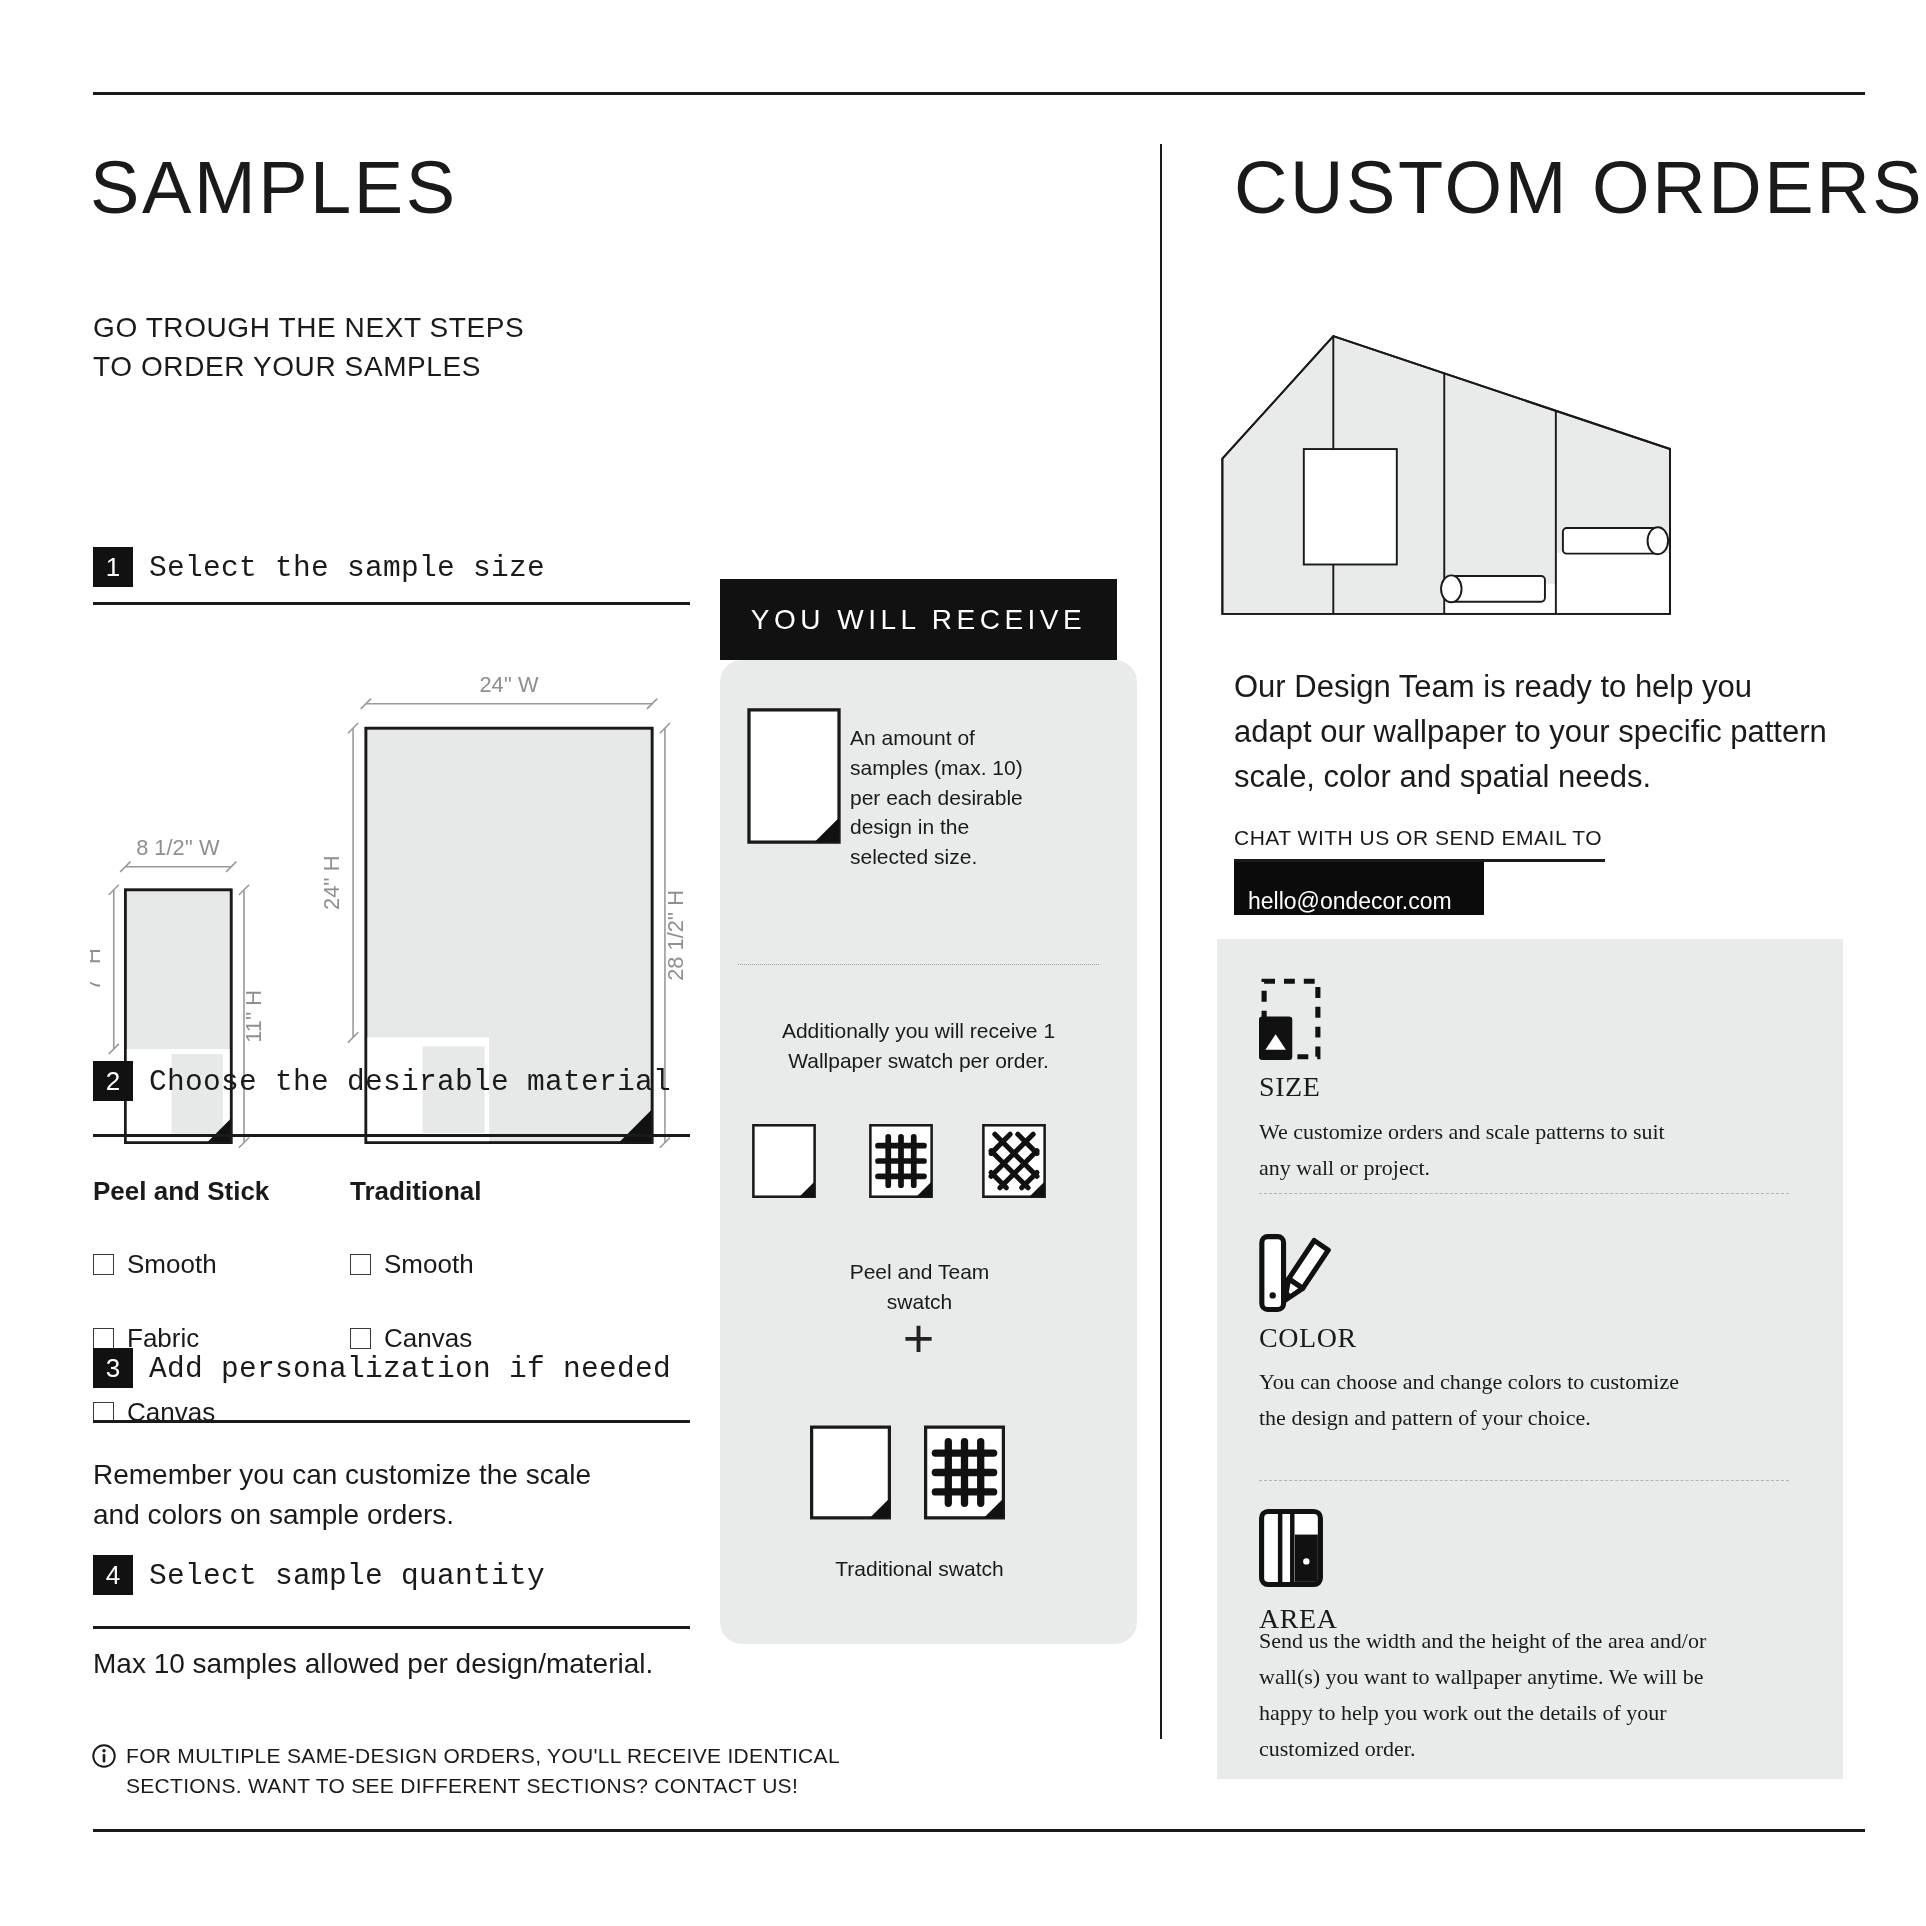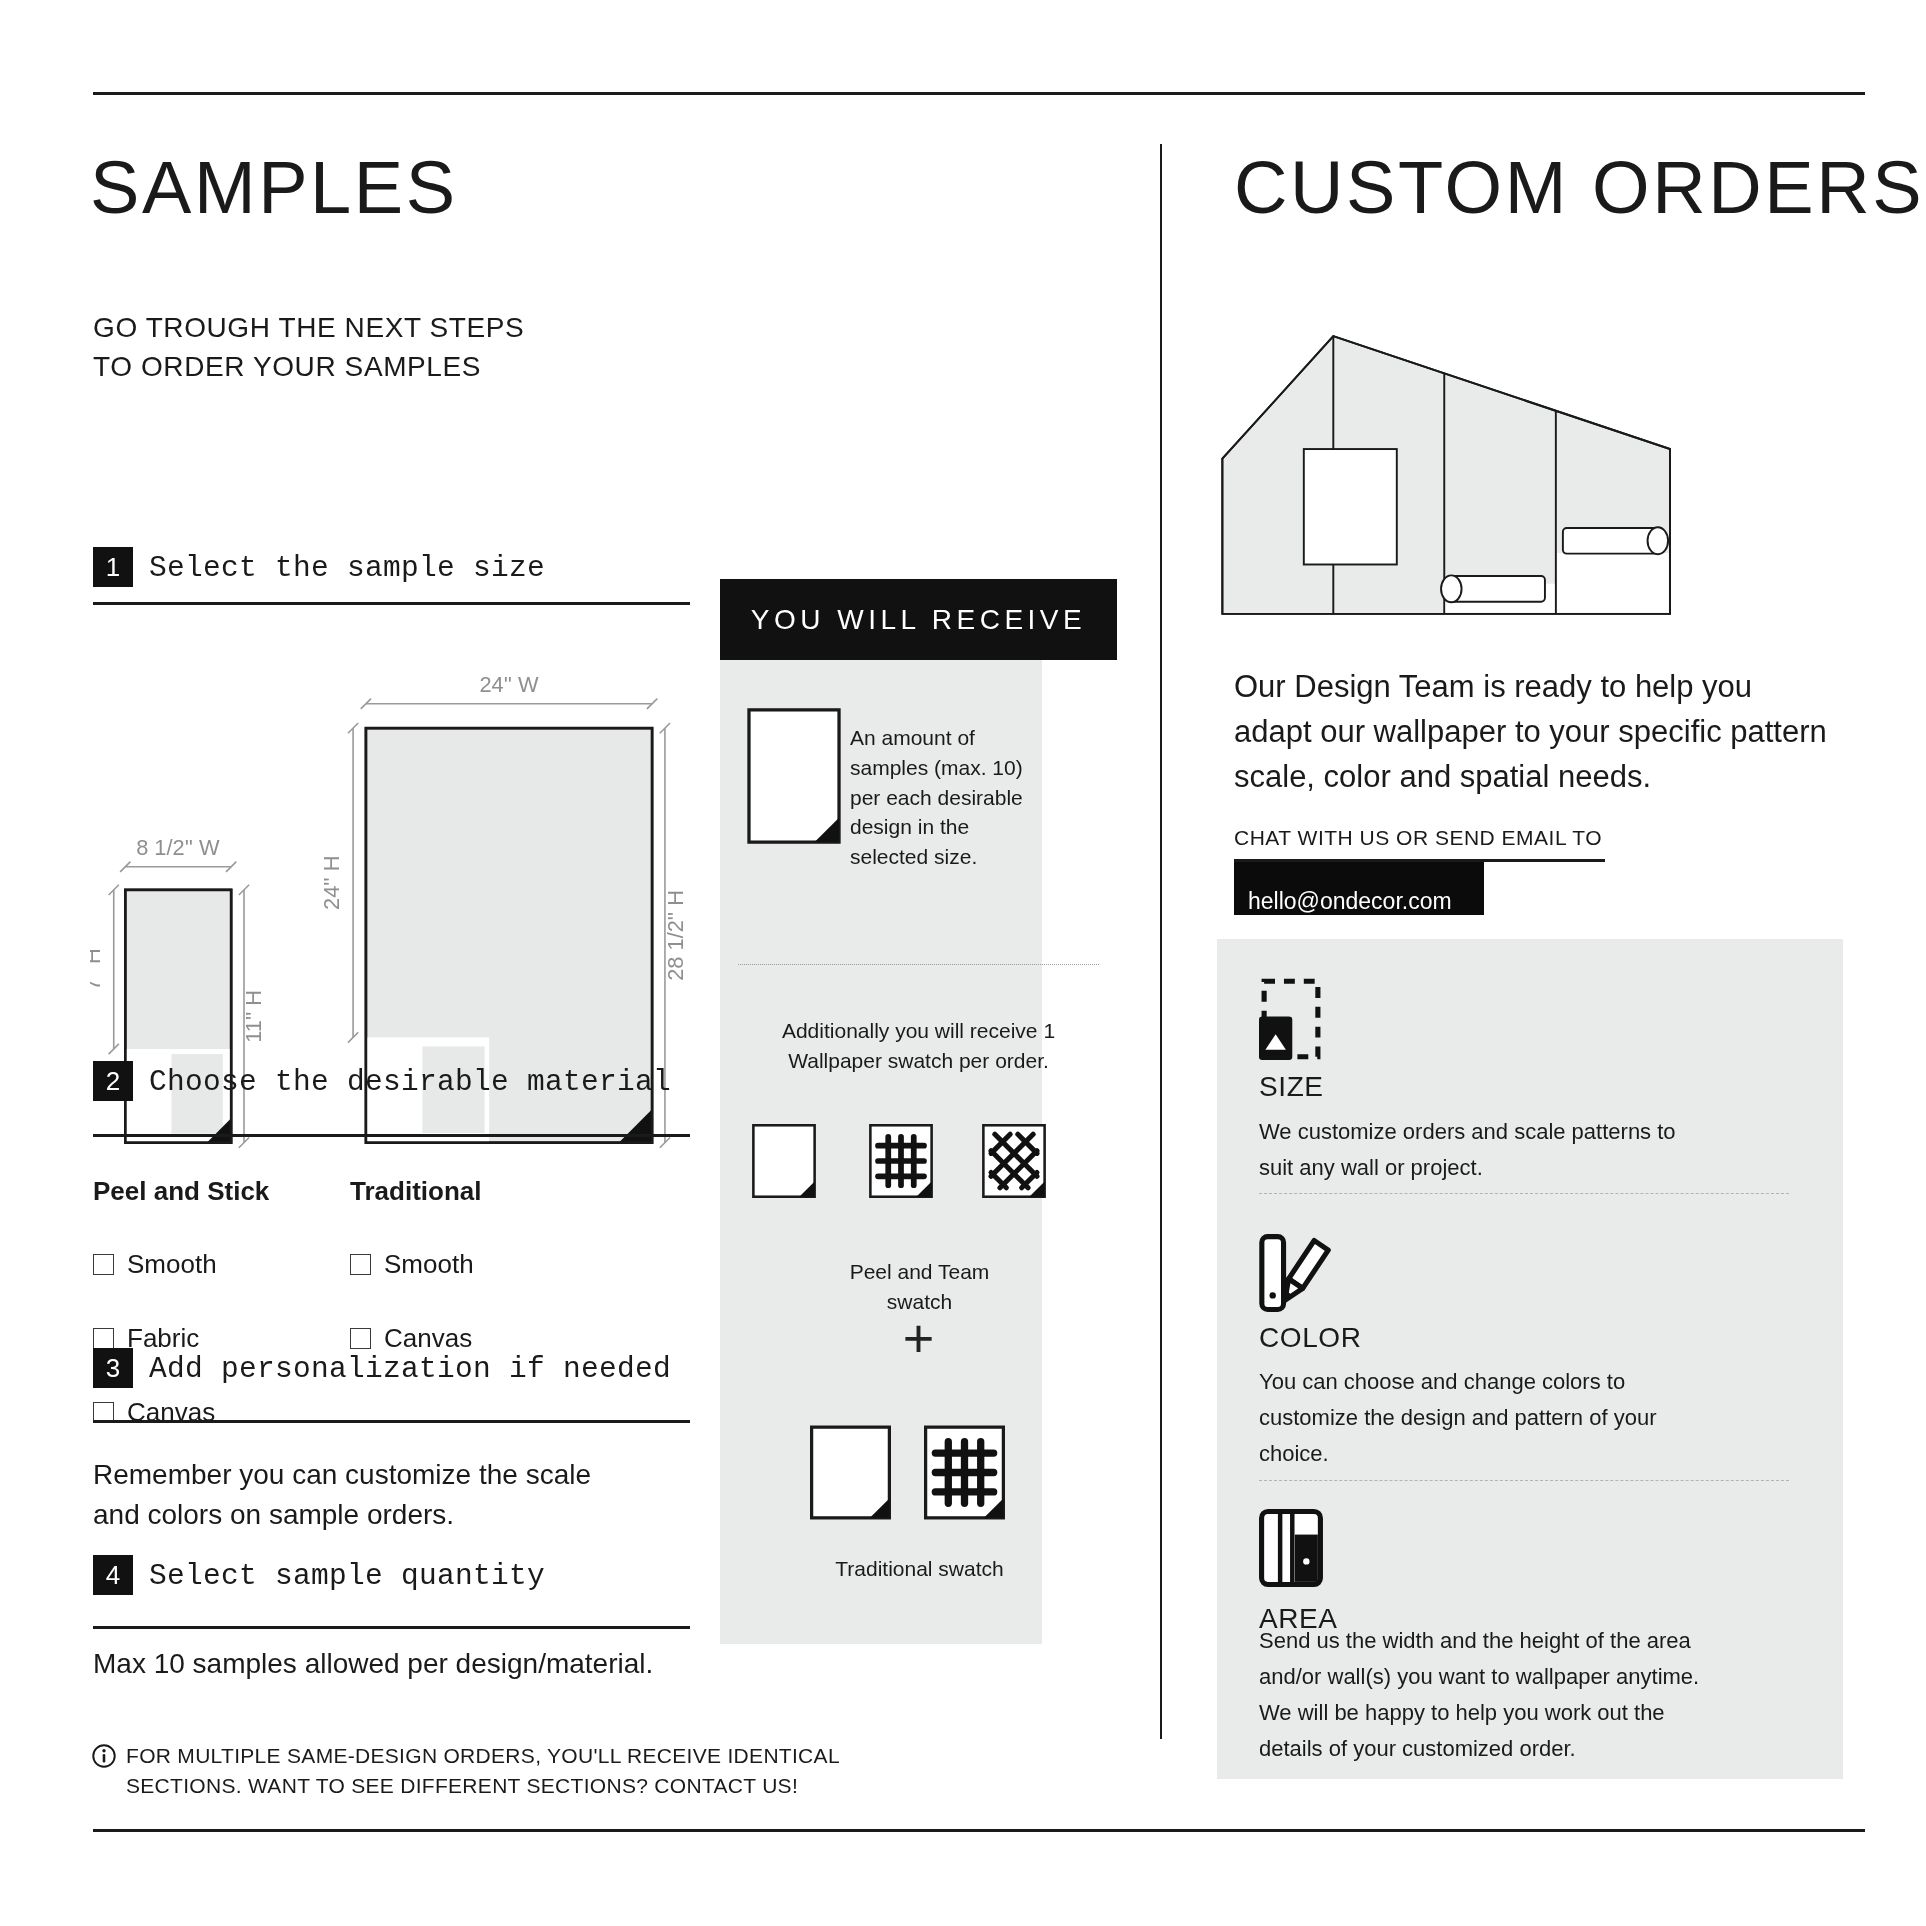--- a/index.html
+++ b/index.html
@@ -137,21 +137,21 @@
   <svg class="abs" style="left:91px;top:1743px;" width="26" height="26" viewBox="0 0 40 40">
     <circle cx="20" cy="20" r="16.5" fill="none" stroke="#1a1a1a" stroke-width="3"></circle>
     <circle cx="20" cy="12" r="2.6" fill="#1a1a1a"></circle>
     <rect x="18" y="17" width="4" height="13" rx="2" fill="#1a1a1a"></rect>
   </svg>
   <div class="abs foot-caps" style="left:126px;top:1741px;">FOR MULTIPLE SAME-DESIGN ORDERS, YOU'LL RECEIVE IDENTICAL</div>
   <div class="abs foot-caps" style="left:126px;top:1771px;">SECTIONS. WANT TO SEE DIFFERENT SECTIONS? CONTACT US!</div>
 
   <div class="receive-bar" style="left:720px;top:579px;width:397px;height:81px;">YOU WILL RECEIVE</div>
 
-  <div class="gray-panel" style="left:720px;top:660px;width:322px;height:984px;">
+  <div class="gray-panel" style="left:720px;top:660px;width:417px;height:984px;border-radius:22px;">
 
     <svg class="abs" style="left:27px;top:48px;" width="94" height="136" viewBox="0 0 100 145">
       <rect x="2" y="2" width="96" height="141" fill="#ffffff" stroke="#1a1a1a" stroke-width="3.5"></rect>
       <polygon points="98,143 72,143 98,117" fill="#111"></polygon>
     </svg>
     <div class="abs mid-text" style="left:130px;top:63px;width:186px;">An amount of samples (max. 10) per each desirable design in the selected size.</div>
 
     <div class="dotted-div" style="left:18px;top:304px;width:361px;"></div>
 
     <div class="abs mid-text" style="left:51px;top:356px;width:295px;text-align:center;">Additionally you will receive 1 Wallpaper swatch per order.</div>
@@ -237,21 +237,21 @@
   </svg>
 
   <div class="abs" style="left:1234px;top:665px;width:597px;font-size:31px;line-height:1.45;">Our Design Team is ready to help you adapt our wallpaper to your specific pattern scale, color and spatial needs.</div>
 
   <div class="abs" style="left:1234px;top:826px;font-size:21px;letter-spacing:0.5px;">CHAT WITH US OR SEND EMAIL TO</div>
   <div class="rule" style="left:1234px;top:859px;width:371px;height:2.6px;"></div>
   <div class="chip" style="left:1234px;top:862px;width:236px;height:53px;padding-left:14px;">
     <span>hello@ondecor.com</span>
   </div>
 
-  <div class="gray-panel" style="left:1217px;top:939px;width:626px;height:840px;">
+  <div class="gray-panel" style="left:1217px;top:939px;width:626px;height:840px;font-family:Liberation Serif, serif;">
 
     <svg class="abs" style="left:42px;top:39px;" width="64" height="82" viewBox="0 0 100 128">
       <rect x="8" y="5" width="84" height="118" fill="none" stroke="#111" stroke-width="8" stroke-dasharray="17 14"></rect>
       <rect x="0" y="60" width="52" height="68" rx="5" fill="#111"></rect>
       <polygon points="10,112 26,88 42,112" fill="#ffffff"></polygon>
     </svg>
     <div class="abs feat-head" style="left:42px;top:132px;">SIZE</div>
     <div class="abs feat-text" style="left:42px;top:175px;width:424px;">We customize orders and scale patterns to suit any wall or project.</div>
     <div class="dashed-div" style="left:42px;top:254px;width:530px;"></div>
 

